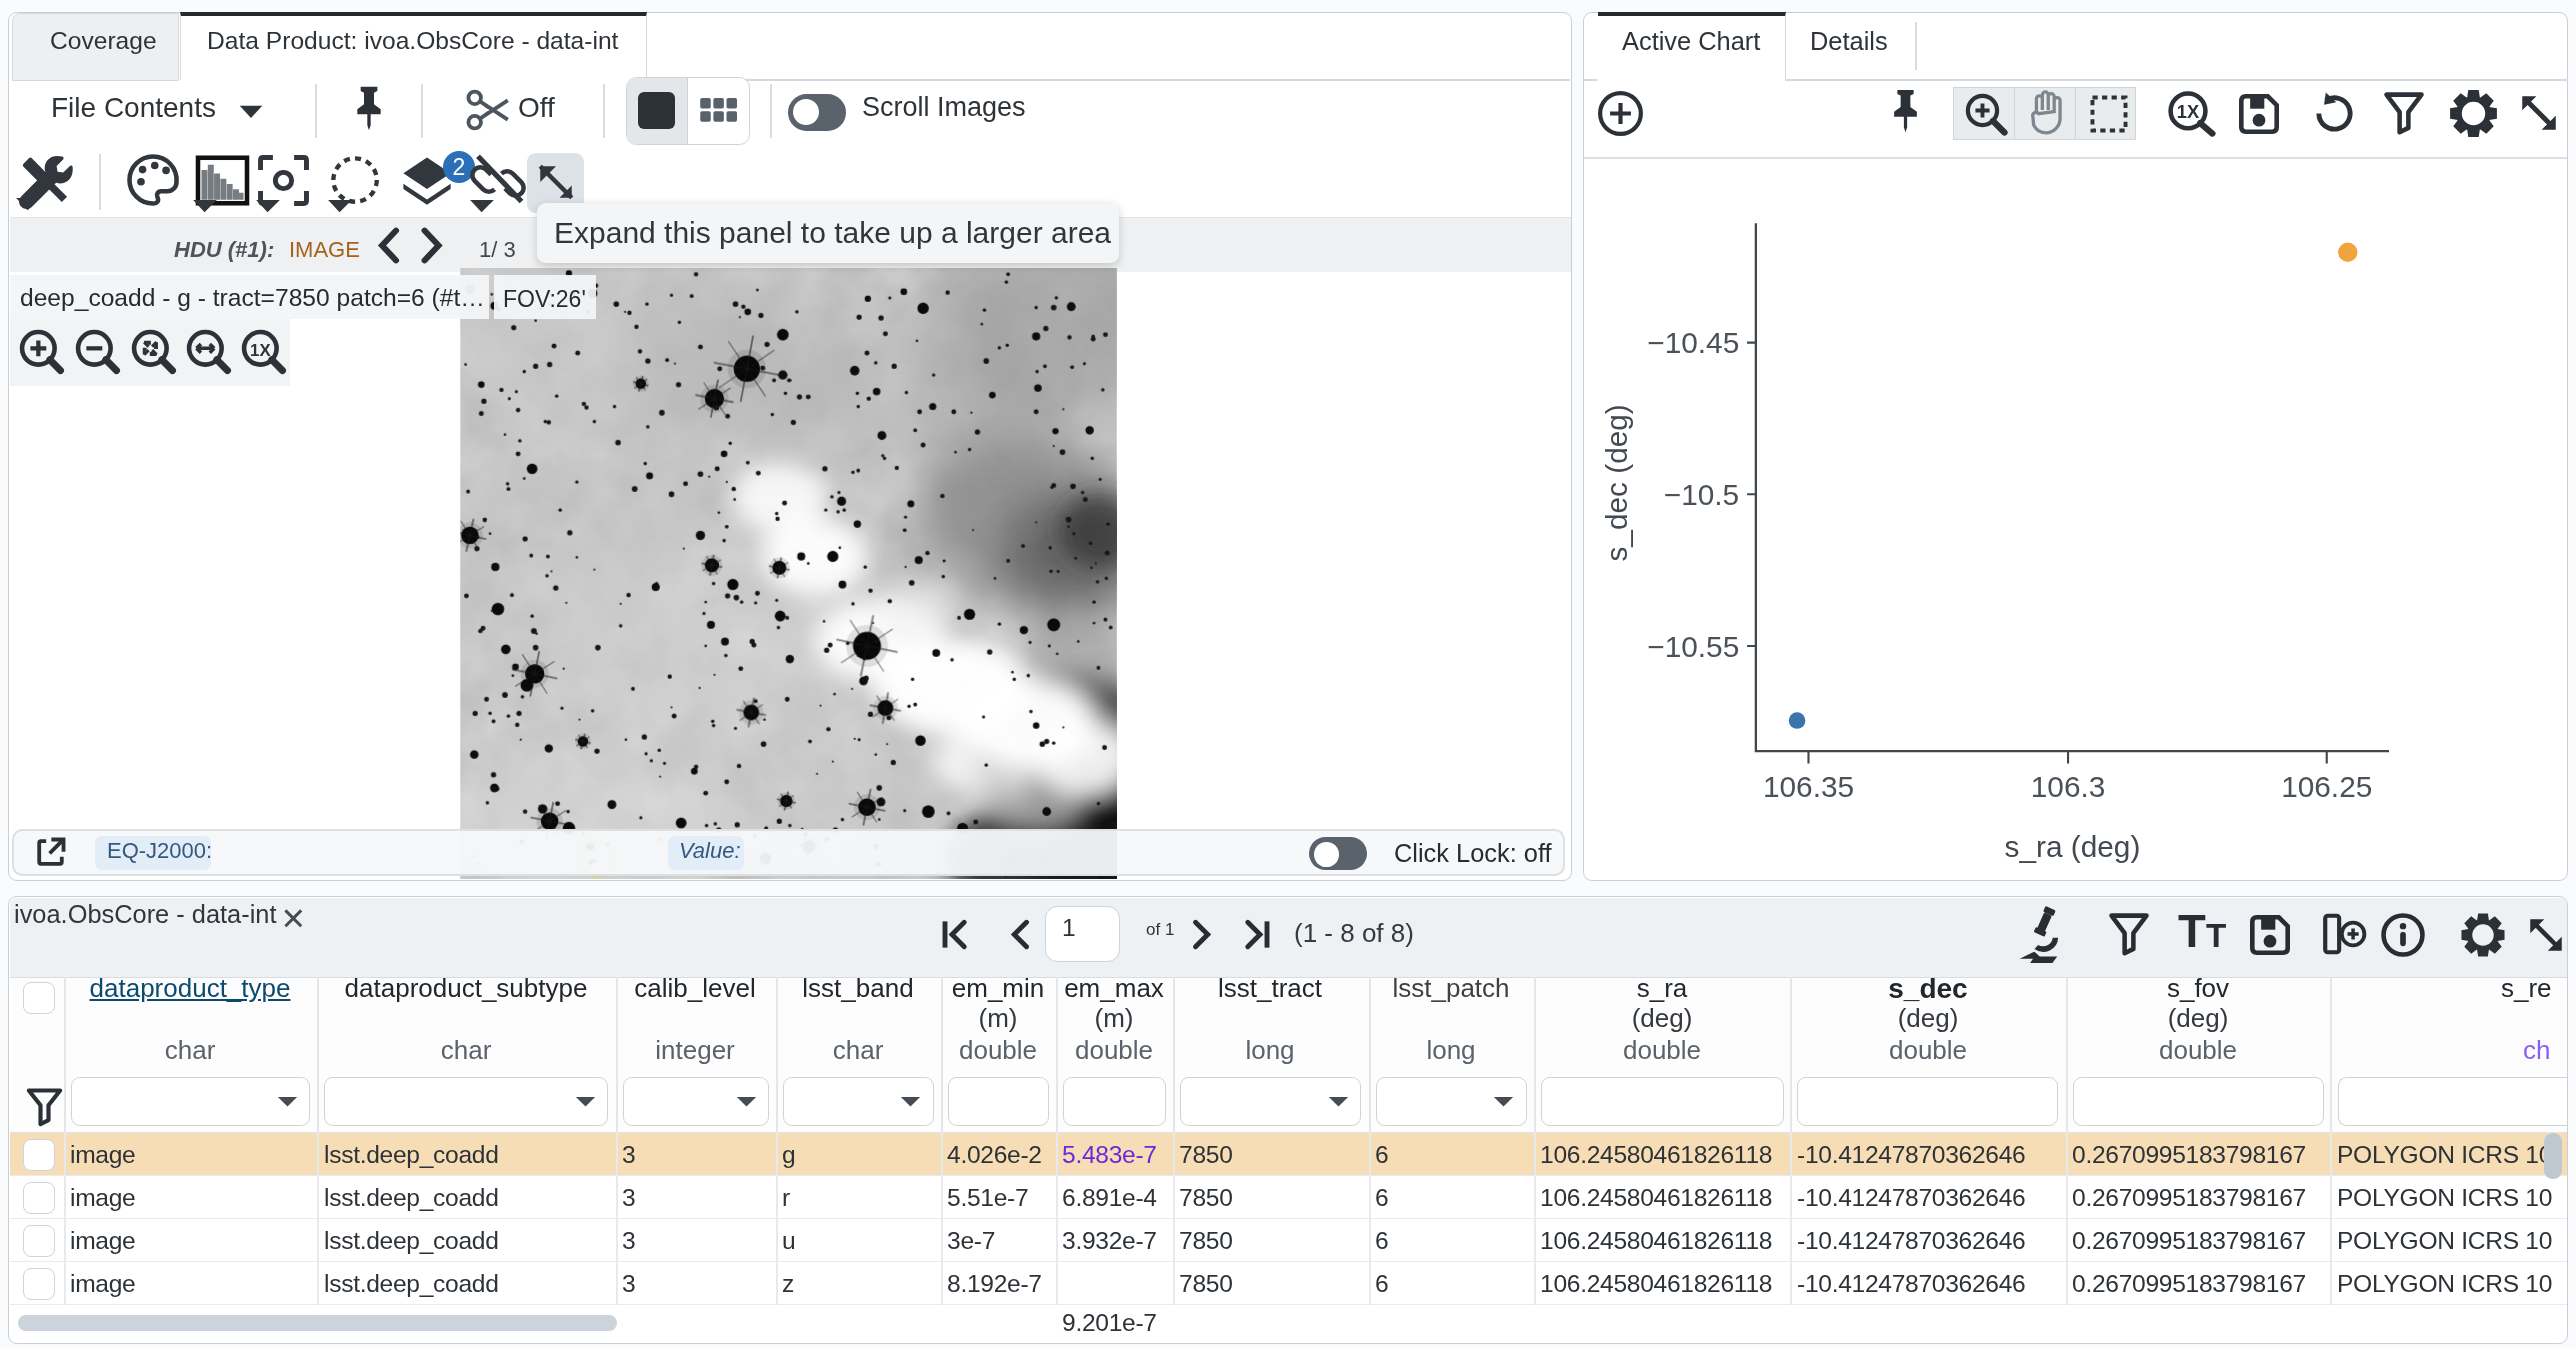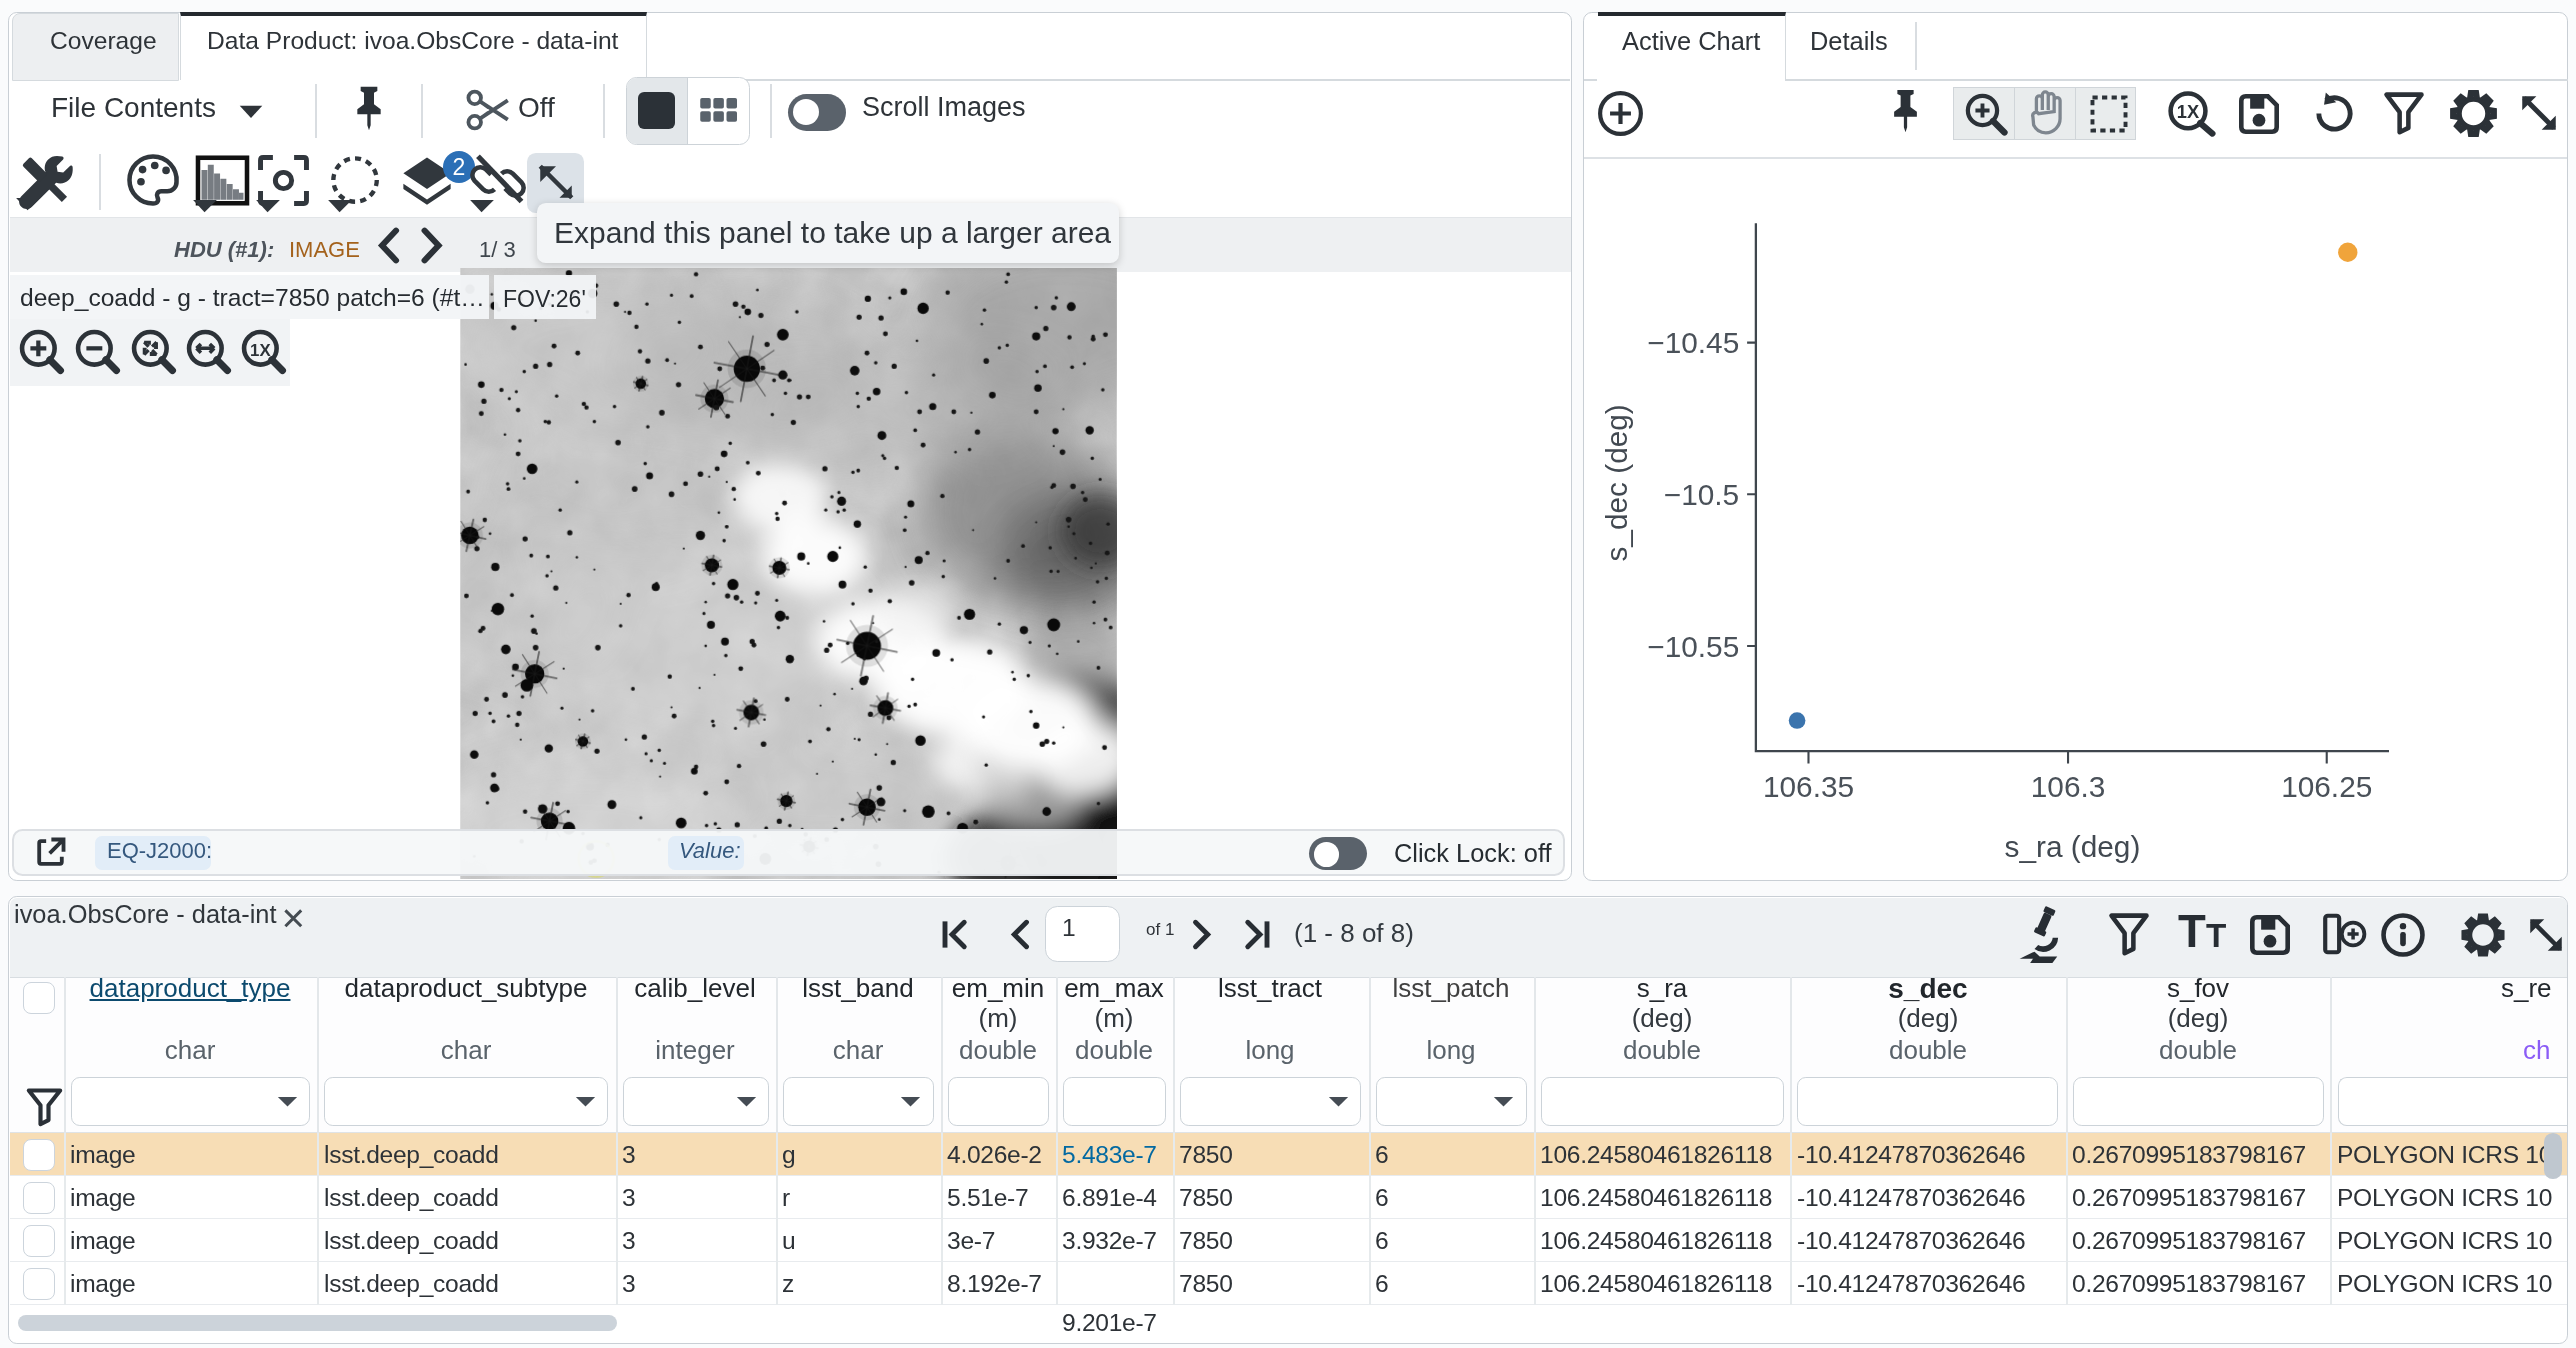--- a/index.html
+++ b/index.html
@@ -1083,21 +1083,21 @@
 <div class="txt" style="left:2501px;top:973px;font-size:26px;color:#22272c;">s_re</div>
 <div class="txt" style="left:2523px;top:1035px;font-size:26px;color:#8b5cf6;">ch</div>
 <div class="abs" style="left:2338px;top:1077px;width:229px;height:49px;background:#fff;border:1.8px solid #ccd3d9;border-radius:8.8px 0 0 8.8px;border-right:none;"></div>
 <div class="abs" style="left:9.6px;top:1133px;width:2557px;height:43px;background:#f7ddb5;border-bottom:0.9px solid #e8ebee;"></div>
 <div class="abs" style="left:23px;top:1139px;width:32px;height:32px;background:#fff;border:1.8px solid #ccd4dc;border-radius:8px;"></div>
 <div class="txt" style="left:70px;top:1141px;font-size:24.6px;letter-spacing:-0.3px;color:#2d3237;">image</div>
 <div class="txt" style="left:324px;top:1141px;font-size:24.6px;letter-spacing:-0.3px;color:#2d3237;">lsst.deep_coadd</div>
 <div class="txt" style="left:622px;top:1141px;font-size:24.6px;letter-spacing:-0.3px;color:#2d3237;">3</div>
 <div class="txt" style="left:782px;top:1141px;font-size:24.6px;letter-spacing:-0.3px;color:#2d3237;">g</div>
 <div class="txt" style="left:947px;top:1141px;font-size:24.6px;letter-spacing:-0.3px;color:#2d3237;">4.026e-2</div>
-<div class="txt" style="left:1062px;top:1141px;font-size:24.6px;letter-spacing:-0.3px;color:#0369a1;">5.483e-7</div>
+<div class="txt" style="left:1062px;top:1141px;font-size:24.6px;letter-spacing:-0.3px;color:#6d28d9;">5.483e-7</div>
 <div class="txt" style="left:1179px;top:1141px;font-size:24.6px;letter-spacing:-0.3px;color:#2d3237;">7850</div>
 <div class="txt" style="left:1375px;top:1141px;font-size:24.6px;letter-spacing:-0.3px;color:#2d3237;">6</div>
 <div class="txt" style="left:1540px;top:1141px;font-size:24.6px;letter-spacing:-0.3px;color:#2d3237;">106.24580461826118</div>
 <div class="txt" style="left:1797px;top:1141px;font-size:24.6px;letter-spacing:-0.3px;color:#2d3237;">-10.41247870362646</div>
 <div class="txt" style="left:2072px;top:1141px;font-size:24.6px;letter-spacing:-0.3px;color:#2d3237;">0.2670995183798167</div>
 <div class="txt" style="left:2337px;top:1141px;font-size:24.6px;letter-spacing:-0.3px;color:#2d3237;">POLYGON ICRS 10</div>
 <div class="abs" style="left:9.6px;top:1176px;width:2557px;height:43px;background:#fff;border-bottom:0.9px solid #e8ebee;"></div>
 <div class="abs" style="left:23px;top:1182px;width:32px;height:32px;background:#fff;border:1.8px solid #ccd4dc;border-radius:8px;"></div>
 <div class="txt" style="left:70px;top:1184px;font-size:24.6px;letter-spacing:-0.3px;color:#2d3237;">image</div>
 <div class="txt" style="left:324px;top:1184px;font-size:24.6px;letter-spacing:-0.3px;color:#2d3237;">lsst.deep_coadd</div>

